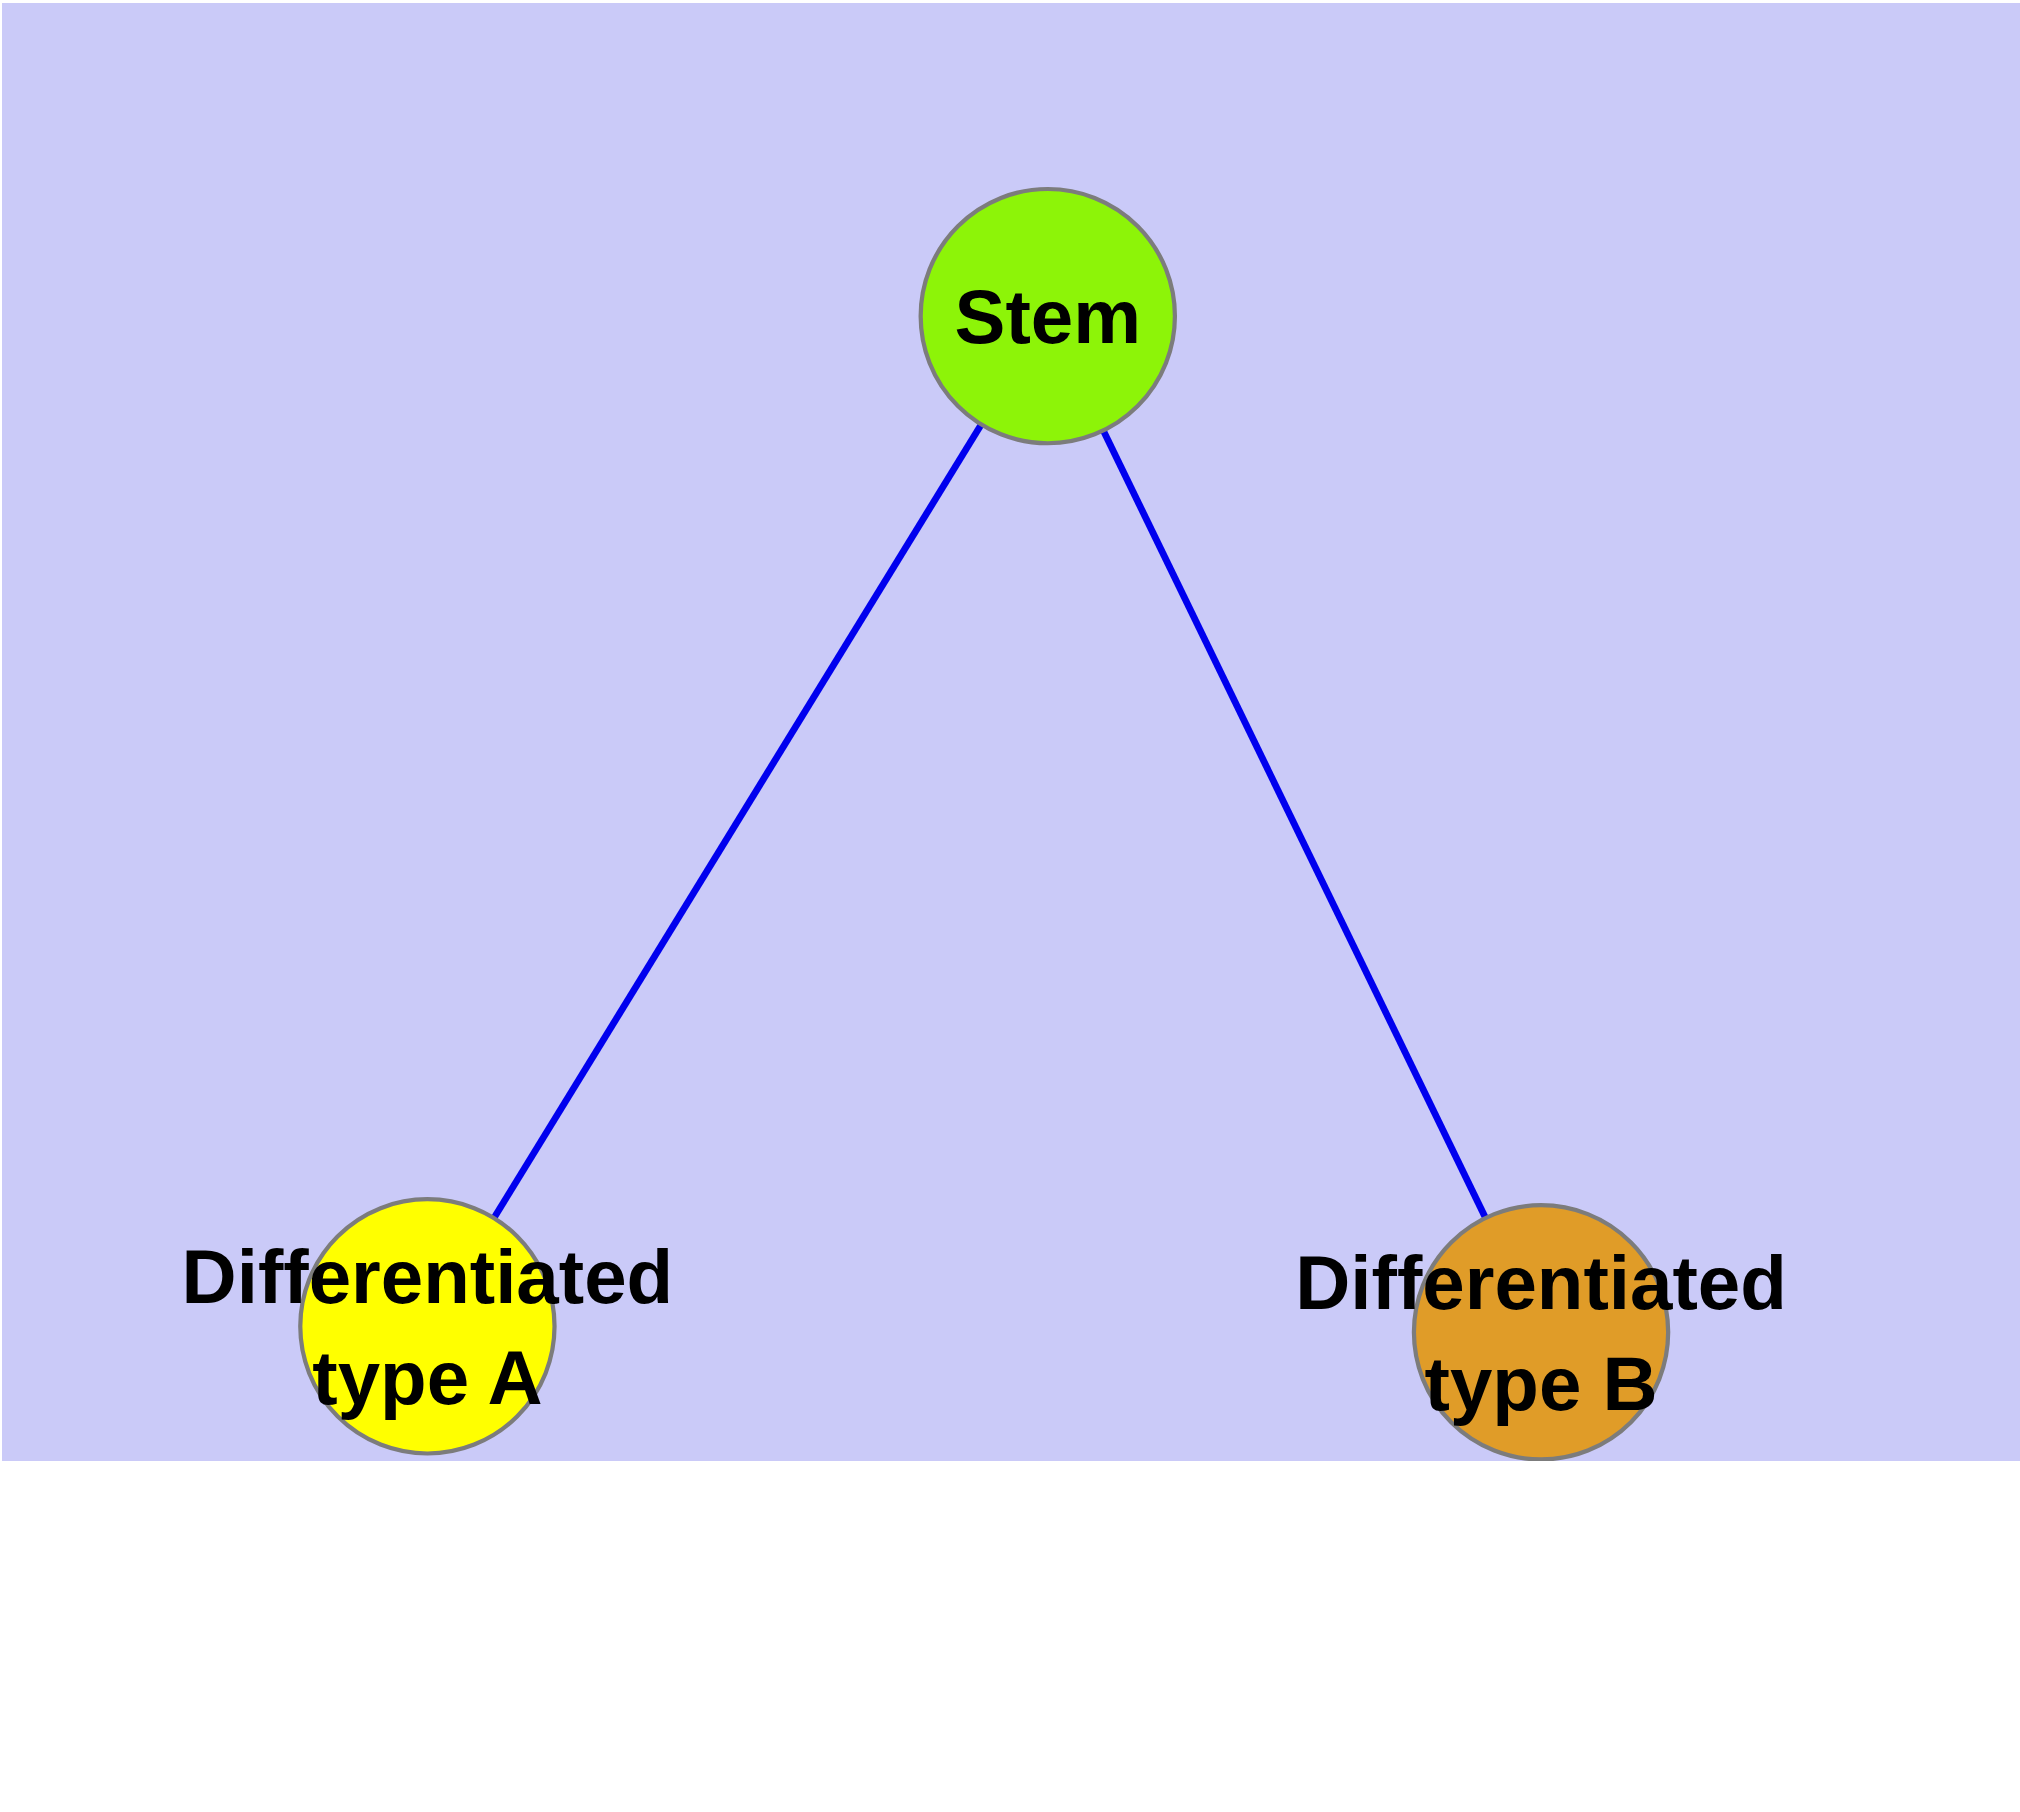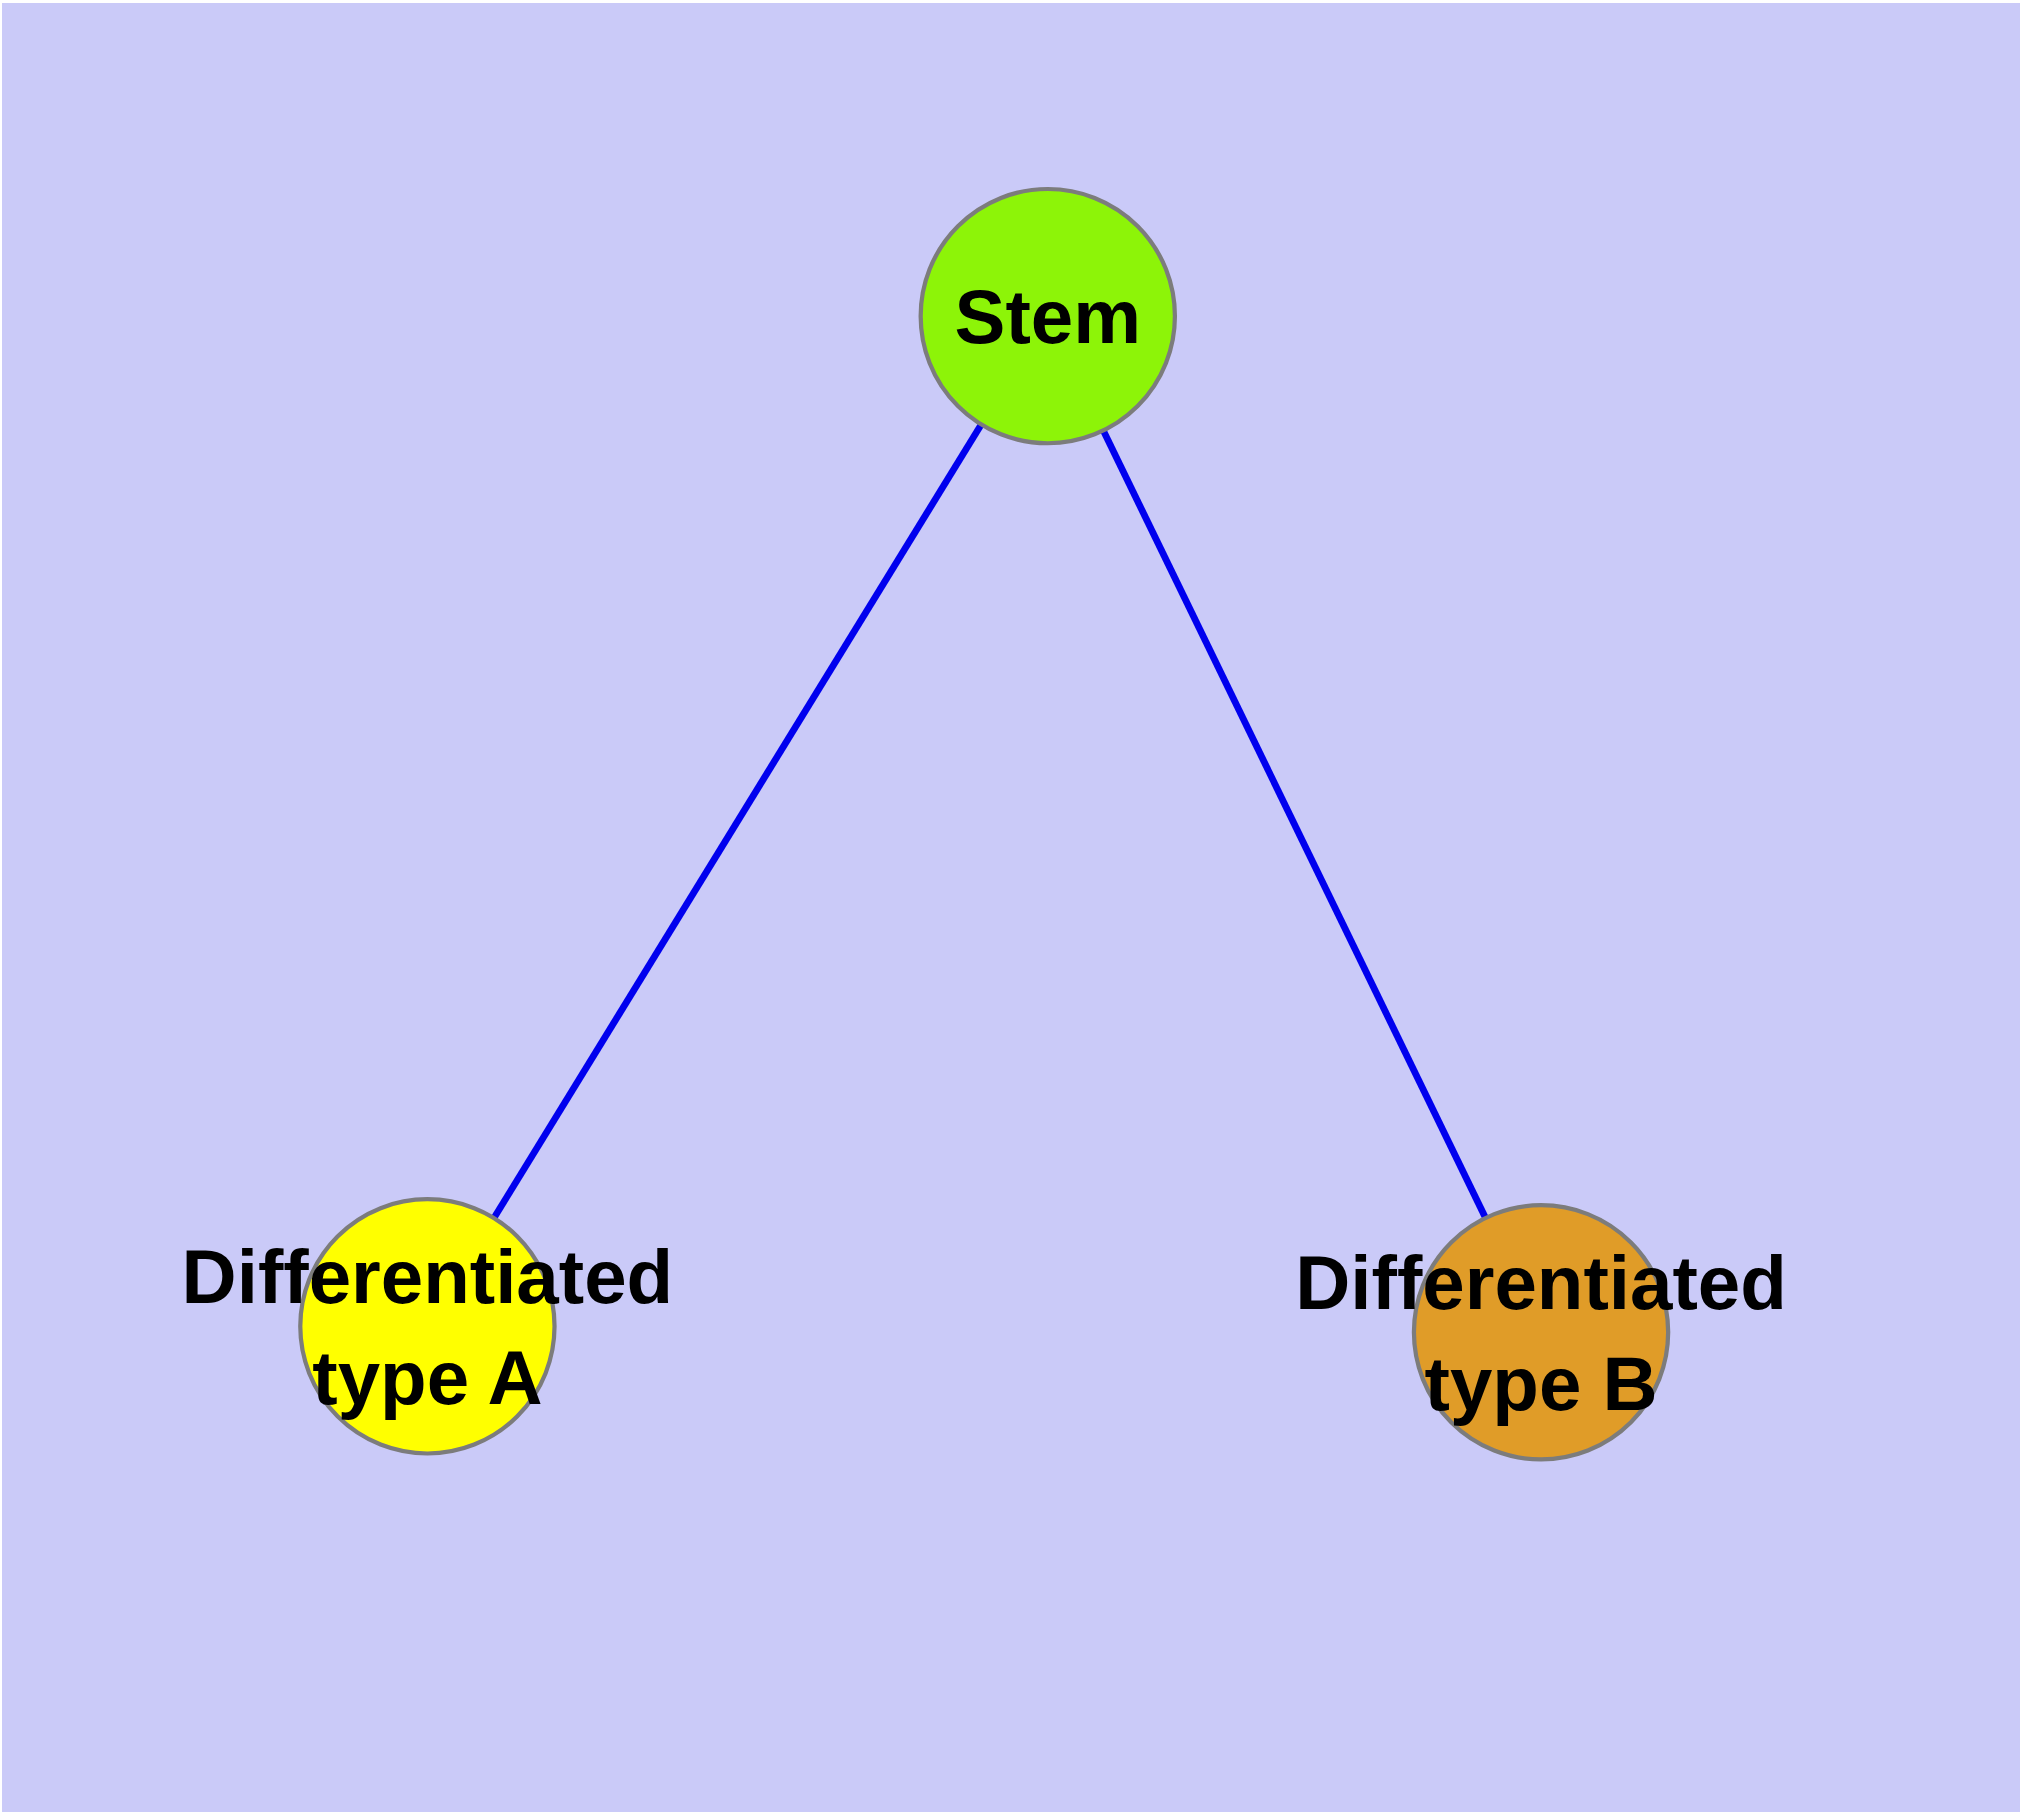--- a/index.html
+++ b/index.html
@@ -4,21 +4,21 @@
 <style>
   html, body {
     margin: 0;
     padding: 0;
     background: #ffffff;
     font-family: "Liberation Sans", sans-serif;
   }
   .canvas {
     position: relative;
     width: 2021px;
-    height: 1812px;
+    height: 1461px;
     background: #ffffff;
     overflow: hidden;
   }
   .plot-bg {
     position: absolute;
     left: 1.7px;
     top: 2.5px;
     right: 0;
     bottom: 0;
   }

